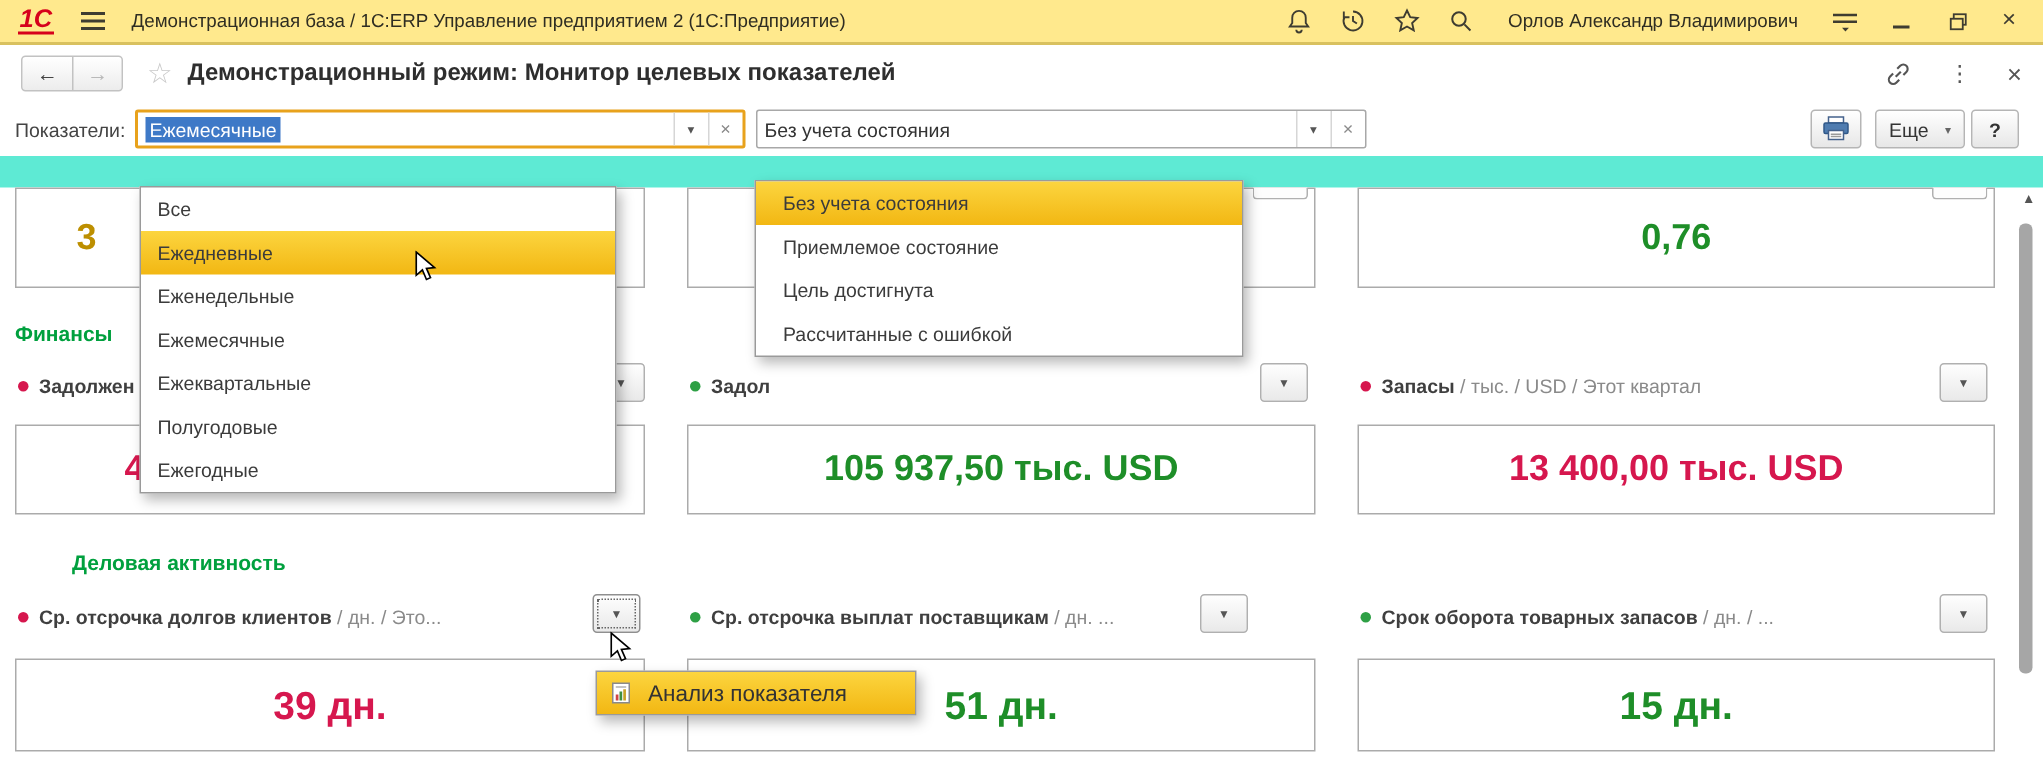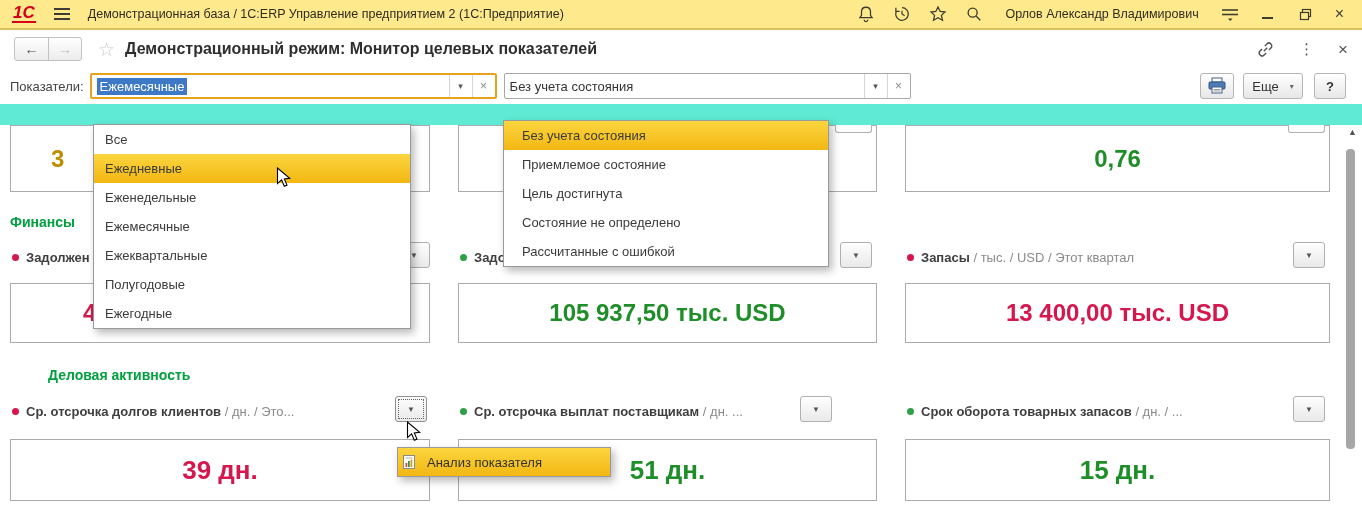--- a/index.html
+++ b/index.html
@@ -45,21 +45,21 @@
   .combo .val { flex:1; display:flex; align-items:center; padding:0 5px; font-size:13px; color:#333; overflow:hidden; }
   .combo.focused .val span { background:#3e79c7; color:#fff; padding:1px 3px; }
   .cbtn { width:23px; border-left:1px solid #d6d6d6; display:flex; align-items:center;
     justify-content:center; color:#555; font-size:9px; cursor:pointer; }
   .cbtn.clear { font-size:12px; color:#8a8a8a; }
   .fb-spacer { flex:1; }
   .tbtn { height:26px; border:1px solid #b5b5b5; border-radius:3px;
     background:linear-gradient(#ffffff,#e7e7e7); display:flex; align-items:center;
     justify-content:center; font-size:13px; color:#333; cursor:pointer; }
   .tbtn.print { width:34px; margin-right:9px; }
-  .tbtn.more  { width:60px; gap:11px; margin-right:11px; }
+  .tbtn.more  { width:60px; gap:11px; margin-right:4px; }
   .tbtn.help  { width:32px; font-weight:bold; margin-right:6px; }
   .mini-caret { font-size:8px; color:#666; }
 
   
   .content { position:relative; height:402px; background:#fff; }
   .grid { display:grid; grid-template-columns:420px 419px 425px; column-gap:28px; margin-left:10px; }
   .rowA { margin-top:21px; }
   .rowA .panel { height:67px; }
   .panel { border:1px solid #ababab; background:#fff; display:flex; align-items:center; justify-content:center; }
   .panel.frag { justify-content:flex-start; }
@@ -88,22 +88,22 @@
   
   .listdd { position:absolute; background:#fff; border:1px solid #9a9a9a;
     box-shadow:3px 4px 8px rgba(0,0,0,.28); z-index:30; font-size:13px; }
   .listdd .item { height:29px; line-height:29px; padding-left:11px; color:#3b3b3b; cursor:pointer; }
   .listdd.dd2 .item { padding-left:18px; }
   .listdd .item.hl { background:linear-gradient(#fcd53f,#f2b713); }
   .dd1 { left:93px; top:-1px; width:318px; }
   .dd2 { left:503px; top:-5px; width:326px; }
   .ctx { position:absolute; left:397px; top:322px; width:214px; border:1px solid #9a9a9a;
     background:#fff; box-shadow:3px 4px 8px rgba(0,0,0,.28); z-index:40; }
-  .ctx .item { display:flex; align-items:center; gap:10px; height:28px; padding:0 3px;
-    background:linear-gradient(#fcd53f,#f2b713); font-size:13px; color:#333; cursor:pointer; }
+  .ctx .item { display:flex; align-items:center; gap:10px; height:28px; padding:0 8px;
+    background:linear-gradient(#fcd53f,#f2b713); font-size:15px; color:#333; cursor:pointer; }
 
   .stub { position:absolute; top:0; height:8px; border:1px solid #b0b0b0; border-top:none;
     border-radius:0 0 3px 3px; background:#fdfdfd; z-index:5; }
 
   .cursor { position:absolute; z-index:60; }
 
   .sb-up { position:absolute; right:5px; top:2px; font-size:9px; color:#555; z-index:20; }
   .sb-thumb { position:absolute; right:7px; top:24px; width:9px; height:300px;
     background:#a6a6a6; border-radius:4px; z-index:20; cursor:pointer; }
 </style>
@@ -303,21 +303,20 @@
       <div class="item">Ежемесячные</div>
       <div class="item">Ежеквартальные</div>
       <div class="item">Полугодовые</div>
       <div class="item">Ежегодные</div>
     </div>
 
     <div class="listdd dd2">
       <div class="item hl">Без учета состояния</div>
       <div class="item">Приемлемое состояние</div>
       <div class="item">Цель достигнута</div>
-      <div class="item">Состояние не определено</div>
       <div class="item">Рассчитанные с ошибкой</div>
     </div>
 
     <div class="ctx">
       <div class="item">
         <svg width="16" height="16" viewBox="0 0 16 16">
           <rect x="2.5" y="1.5" width="11" height="13" fill="#fff" stroke="#8a8a8a"></rect>
           <line x1="4.5" y1="4" x2="11.5" y2="4" stroke="#b0b0b0"></line>
           <rect x="4.5" y="9" width="1.8" height="4" fill="#d04545"></rect>
           <rect x="7" y="7" width="1.8" height="6" fill="#3f8f3f"></rect>

